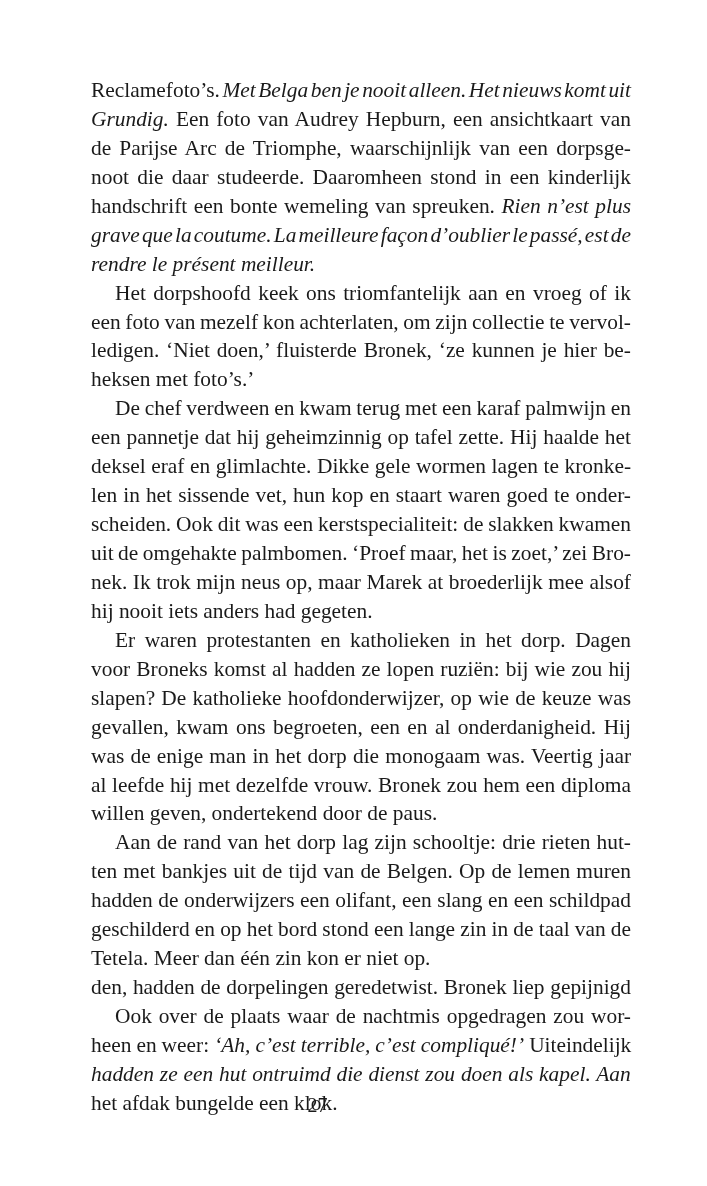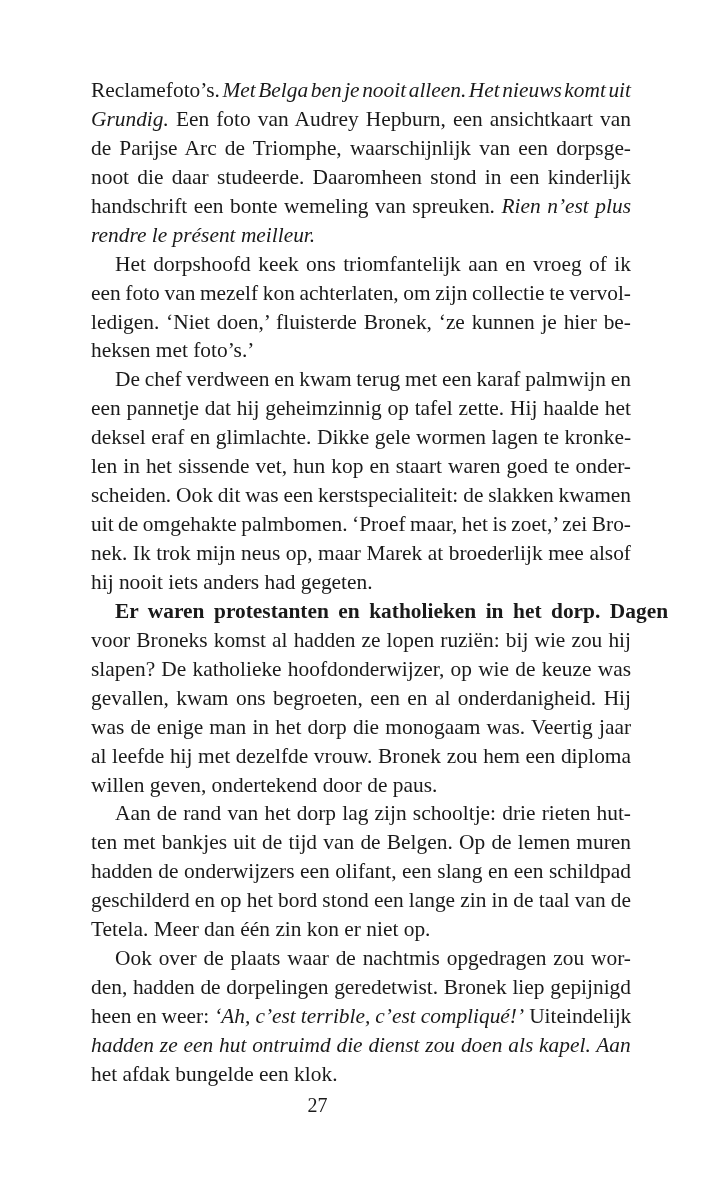--- a/index.html
+++ b/index.html
@@ -27,56 +27,57 @@
 <body>
 
 <div class="page">
   <div class="text-block" id="text-block">
       <div>
         <div class="line" style="white-space: nowrap; text-align: left; text-align-last: left; word-spacing: -2.79062px;"><span class="">Reclamefoto’s. </span><span class="it">Met Belga ben je nooit alleen. Het nieuws komt uit</span></div>
         <div class="line" style="white-space: nowrap; text-align: left; text-align-last: left; word-spacing: 1.71094px;"><span class="it">Grundig.</span><span class=""> Een foto van Audrey Hepburn, een ansichtkaart van</span></div>
         <div class="line" style="white-space: nowrap; text-align: left; text-align-last: left; word-spacing: 2.82227px;"><span class="">de Parijse Arc de Triomphe, waarschijnlijk van een dorpsge-</span></div>
         <div class="line" style="white-space: nowrap; text-align: left; text-align-last: left; word-spacing: 2.97656px;"><span class="">noot die daar studeerde. Daaromheen stond in een kinderlijk</span></div>
         <div class="line" style="white-space: nowrap; text-align: left; text-align-last: left; word-spacing: 1.19141px;"><span class="">handschrift een bonte wemeling van spreuken. </span><span class="it">Rien n’est plus</span></div>
+        <div class="line" style="white-space: nowrap; text-align: left; text-align-last: left; word-spacing: -3.16761px;"><span class="it">grave que la coutume. La meilleure façon d’oublier le passé, est de</span></div>
         <div class="line last"><span class="it">rendre le présent meilleur.</span></div>
       </div>
       <div>
         <div class="line indent" style="white-space: nowrap; text-align: left; text-align-last: left; word-spacing: 2.08854px;"><span class="">Het dorpshoofd keek ons triomfantelijk aan en vroeg of ik</span></div>
         <div class="line" style="white-space: nowrap; text-align: left; text-align-last: left; word-spacing: -0.7px;"><span class="">een foto van mezelf kon achterlaten, om zijn collectie te vervol-</span></div>
         <div class="line" style="white-space: nowrap; text-align: left; text-align-last: left; word-spacing: 1.43924px;"><span class="">ledigen. ‘Niet doen,’ fluisterde Bronek, ‘ze kunnen je hier be-</span></div>
         <div class="line last"><span class="">heksen met foto’s.’</span></div>
       </div>
       <div>
         <div class="line indent" style="white-space: nowrap; text-align: left; text-align-last: left; word-spacing: -0.546875px;"><span class="">De chef verdween en kwam terug met een karaf palmwijn en</span></div>
         <div class="line" style="white-space: nowrap; text-align: left; text-align-last: left; word-spacing: 0.484375px;"><span class="">een pannetje dat hij geheimzinnig op tafel zette. Hij haalde het</span></div>
         <div class="line" style="white-space: nowrap; text-align: left; text-align-last: left; word-spacing: 0.210069px;"><span class="">deksel eraf en glimlachte. Dikke gele wormen lagen te kronke-</span></div>
         <div class="line" style="white-space: nowrap; text-align: right; text-align-last: left; word-spacing: 0.731771px;"><span class="">len in het sissende vet, hun kop en staart waren goed te onder-</span></div>
         <div class="line" style="white-space: nowrap; text-align: left; text-align-last: left; word-spacing: -0.439453px;"><span class="">scheiden. Ook dit was een kerstspecialiteit: de slakken kwamen</span></div>
         <div class="line" style="white-space: nowrap; text-align: left; text-align-last: left; word-spacing: -0.81875px;"><span class="">uit de omgehakte palmbomen. ‘Proef maar, het is zoet,’ zei Bro-</span></div>
         <div class="line" style="white-space: nowrap; text-align: left; text-align-last: left; word-spacing: 0.22017px;"><span class="">nek. Ik trok mijn neus op, maar Marek at broederlijk mee alsof</span></div>
         <div class="line last"><span class="">hij nooit iets anders had gegeten.</span></div>
       </div>
       <div>
-        <div class="line indent" style="white-space: nowrap; text-align: left; text-align-last: left; word-spacing: 4.13672px; font-weight: bold;"><span class="">Er waren protestanten en katholieken in het dorp. Dagen</span></div>
+        <div class="line indent" style="white-space: nowrap; text-align: left; text-align-last: left; word-spacing: 4.13672px;"><span class="">Er waren protestanten en katholieken in het dorp. Dagen</span></div>
         <div class="line" style="white-space: nowrap; text-align: left; text-align-last: left; word-spacing: 0.757102px;"><span class="">voor Broneks komst al hadden ze lopen ruziën: bij wie zou hij</span></div>
         <div class="line" style="white-space: nowrap; text-align: left; text-align-last: left; word-spacing: 0.861328px;"><span class="">slapen? De katholieke hoofdonderwijzer, op wie de keuze was</span></div>
         <div class="line" style="white-space: nowrap; text-align: left; text-align-last: left; word-spacing: 2.08594px;"><span class="">gevallen, kwam ons begroeten, een en al onderdanigheid. Hij</span></div>
         <div class="line" style="white-space: nowrap; text-align: left; text-align-last: left; word-spacing: 0.850852px;"><span class="">was de enige man in het dorp die monogaam was. Veertig jaar</span></div>
         <div class="line" style="white-space: nowrap; text-align: left; text-align-last: left; word-spacing: 0.265625px;"><span class="">al leefde hij met dezelfde vrouw. Bronek zou hem een diploma</span></div>
         <div class="line last"><span class="">willen geven, ondertekend door de paus.</span></div>
       </div>
       <div>
         <div class="line indent" style="white-space: nowrap; text-align: left; text-align-last: left; word-spacing: 0.848011px;"><span class="">Aan de rand van het dorp lag zijn schooltje: drie rieten hut-</span></div>
         <div class="line" style="white-space: nowrap; text-align: right; text-align-last: left; word-spacing: 0.893229px;"><span class="">ten met bankjes uit de tijd van de Belgen. Op de lemen muren</span></div>
         <div class="line" style="white-space: nowrap; text-align: left; text-align-last: left; word-spacing: 0.208333px;"><span class="">hadden de onderwijzers een olifant, een slang en een schildpad</span></div>
         <div class="line" style="white-space: nowrap; text-align: left; text-align-last: left; word-spacing: -0.177885px;"><span class="">geschilderd en op het bord stond een lange zin in de taal van de</span></div>
         <div class="line last"><span class="">Tetela. Meer dan één zin kon er niet op.</span></div>
       </div>
       <div>
+        <div class="line" style="white-space: nowrap; text-align: left; text-align-last: left; word-spacing: 0.34375px;"><span class="">den, hadden de dorpelingen geredetwist. Bronek liep gepijnigd</span></div>
         <div class="line indent" style="white-space: nowrap; text-align: left; text-align-last: left; word-spacing: 1.4809px;"><span class="">Ook over de plaats waar de nachtmis opgedragen zou wor-</span></div>
-        <div class="line" style="white-space: nowrap; text-align: left; text-align-last: left; word-spacing: 0.34375px;"><span class="">den, hadden de dorpelingen geredetwist. Bronek liep gepijnigd</span></div>
         <div class="line" style="white-space: nowrap; text-align: left; text-align-last: left; word-spacing: -0.322917px;"><span class="">heen en weer: </span><span class="it">‘Ah, c’est terrible, c’est compliqué!’</span><span class="">  Uiteindelijk</span></div>
         <div class="line" style="white-space: nowrap; text-align: left; text-align-last: left; word-spacing: 0.490057px; font-style: italic;"><span class="">hadden ze een hut ontruimd die dienst zou doen als kapel. Aan</span></div>
         <div class="line last"><span class="">het afdak bungelde een klok.</span></div>
       </div>
     </div>
   <div class="page-number">27</div>
 </div>
 
 </body></html>

